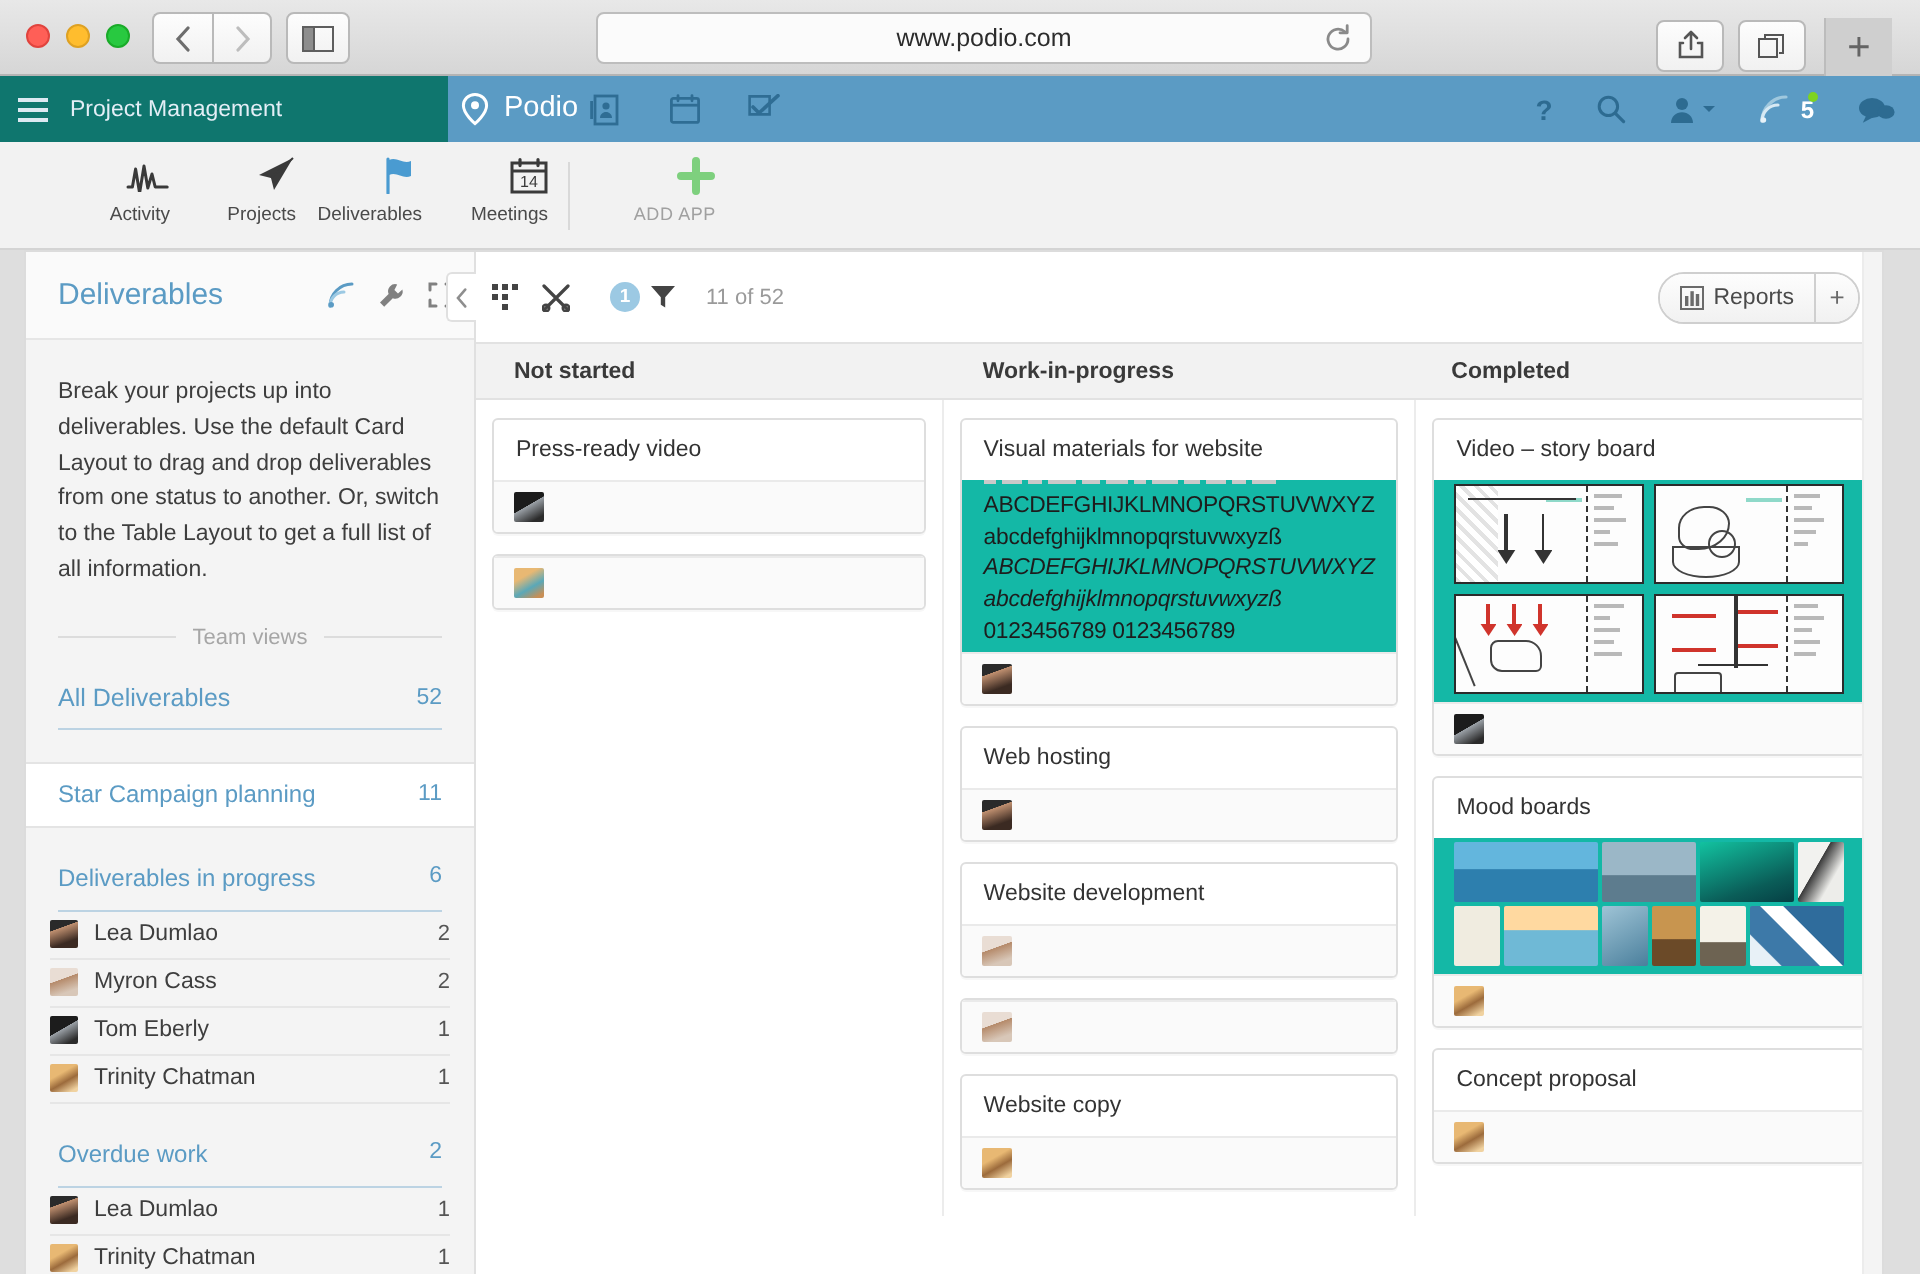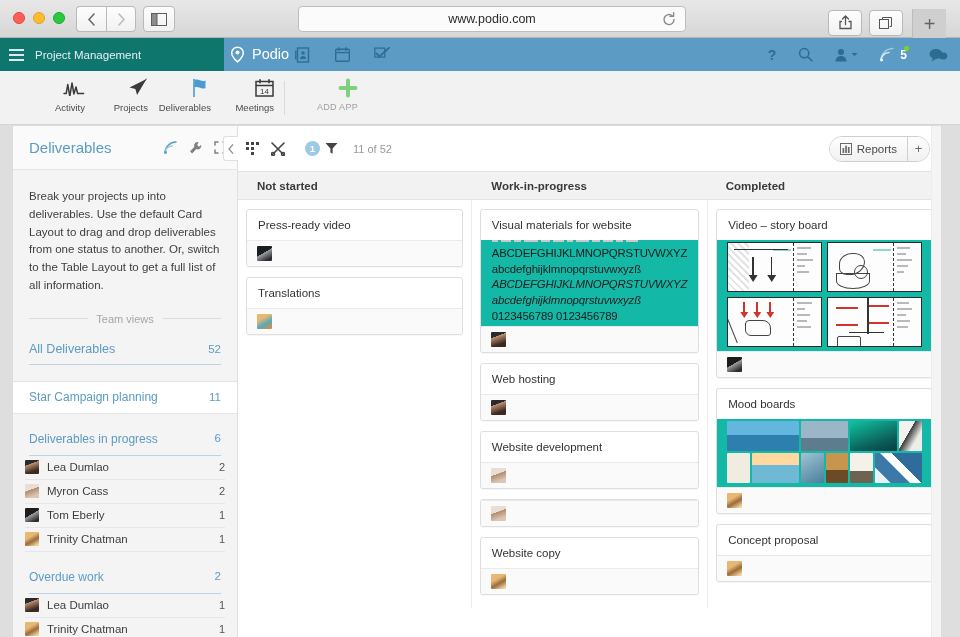--- a/index.html
+++ b/index.html
@@ -618,21 +618,20 @@
       <div class="columns">
 
         <div class="col">
           <div class="card">
             <div class="card-title">Press-ready video</div>
             <div class="card-foot">
               <span class="av" style="background:linear-gradient(150deg,#1c1c1c 45%,#9aa0a6 46%,#2b2b2b 85%)"></span>
             </div>
           </div>
           <div class="card">
-            <div class="card-title">Translations</div>
             <div class="card-foot">
               <span class="av" style="background:linear-gradient(150deg,#e8b873 30%,#5aa8b8 62%,#c98f55 90%)"></span>
             </div>
           </div>
         </div>
 
         <div class="col">
           <div class="card">
             <div class="card-title">Visual materials for website</div>
             <div class="card-media specimen">

